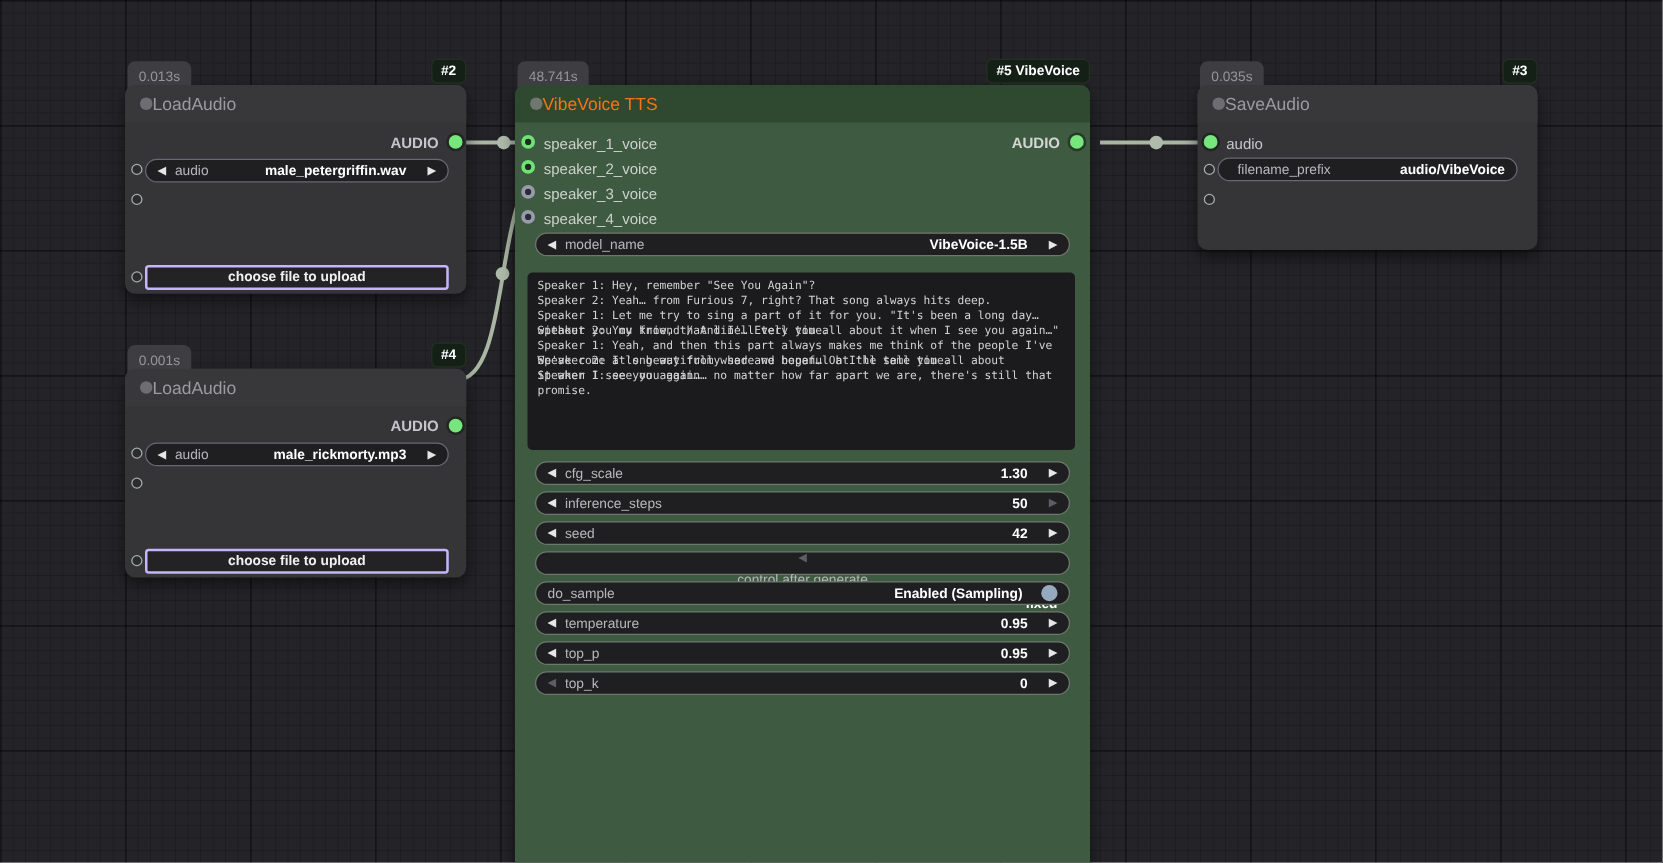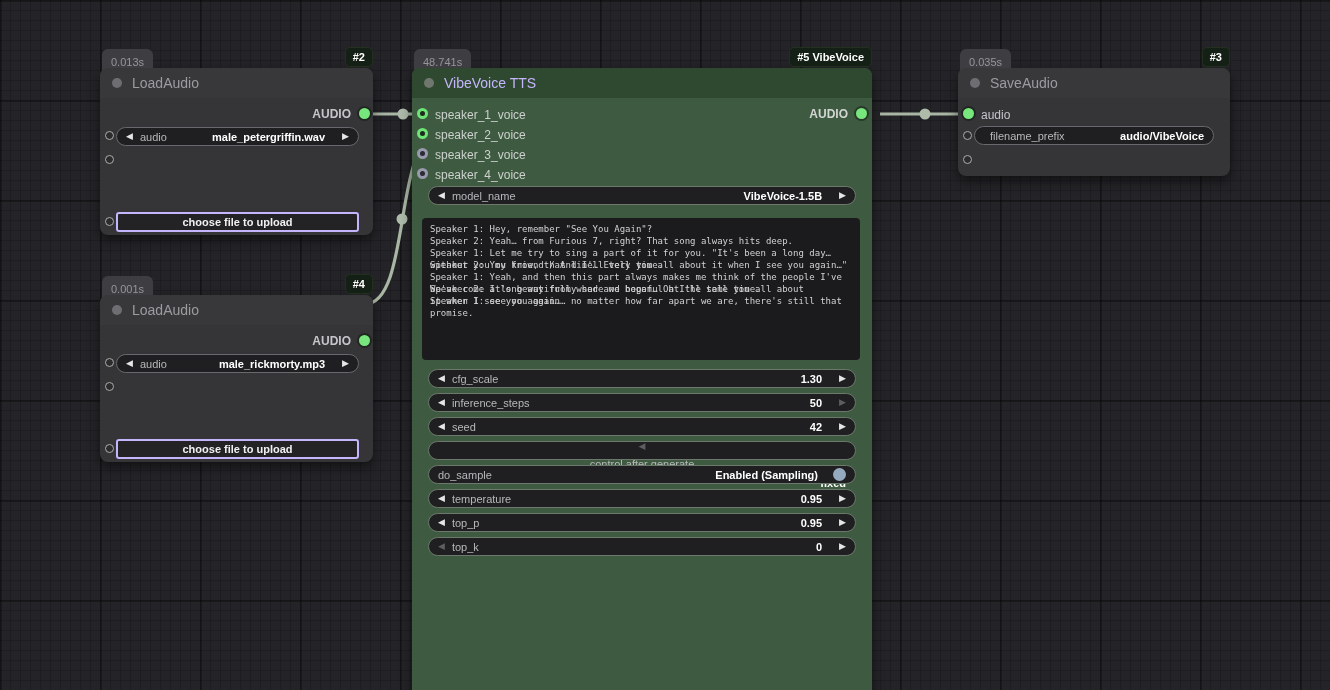--- a/index.html
+++ b/index.html
@@ -11,27 +11,27 @@
       linear-gradient(90deg, rgba(0,0,0,.30) 2px, transparent 2px),
       linear-gradient(rgba(0,0,0,.16) 1px, transparent 1px),
       linear-gradient(90deg, rgba(0,0,0,.16) 1px, transparent 1px);
     background-size:100px 100px,100px 100px,10px 10px,10px 10px;}
   #wires{position:absolute;left:0;top:0;width:1330px;height:690px;}
 
   .node{position:absolute;border-radius:8px;box-shadow:0 5px 12px rgba(0,0,0,.5);}
   .node.gray{background:#353538;}
   .node.green{background:#3e5a40;}
   .header{position:absolute;left:0;top:0;right:0;height:30px;border-radius:8px 8px 0 0;
-    display:flex;align-items:center;padding-left:12px;gap:10px;box-sizing:border-box;}
+    display:flex;align-items:center;padding-left:12px;box-sizing:border-box;}
   .gray .header{background:#38383b;}
   .green .header{background:#2e4930;}
   .collapse-dot{width:10px;height:10px;border-radius:50%;background:#6e6e72;flex:0 0 auto;}
   .green .collapse-dot{background:#70776f;}
   .node-title{font-size:14px;color:#9c9ca0;}
-  .green .node-title{color:#c4b5fd;}
+  .green .node-title{color:#f97316;}
 
   .timing{position:absolute;top:-19px;left:2px;height:19px;line-height:19px;
     background:#3e3e42;color:#96969a;font-size:11px;padding:4px 9px;border-radius:6px 6px 0 0;}
   .badge{position:absolute;top:-21px;right:0;background:#141f16;border:1px solid #23301f;
     color:#fff;font-weight:bold;font-size:11px;padding:3px 7px;border-radius:5px;}
 
   .slot{position:absolute;width:11px;height:11px;border-radius:50%;box-sizing:border-box;}
   .slot.filled{background:#77e67c;box-shadow:0 0 0 2px rgba(10,20,10,.45);}
   .slot.ring-on{border:3px solid #6fe476;background:#1e2a1e;}
   .slot.ring-off{border:3px solid #9a9aae;background:#2a2a33;}
@@ -192,21 +192,21 @@
       <span class="arr arr-r gap-r"></span>
     </div>
     <div class="pill" style="left:16px;top:469px;width:428px;">
       <span class="arr arr-l dim"></span>
       <span class="w-label">top_k</span>
       <span class="w-value">0</span>
       <span class="arr arr-r gap-r"></span>
     </div>
   </div>
 
-  <div class="node gray" style="left:958px;top:68px;width:272px;height:108px;">
+  <div class="node gray" style="left:958px;top:68px;width:272px;height:132px;">
     <div class="timing">0.035s</div>
     <div class="badge">#3</div>
     <div class="header">
       <span class="collapse-dot"></span>
       <span class="node-title">SaveAudio</span>
     </div>
     <span class="slot filled" style="left:5px;top:40px;"></span>
     <span class="io-label" style="left:23px;top:40px;color:#c6c6ca;">audio</span>
     <span class="mini-ring" style="left:5px;top:63px;"></span>
     <span class="mini-ring" style="left:5px;top:87px;"></span>

